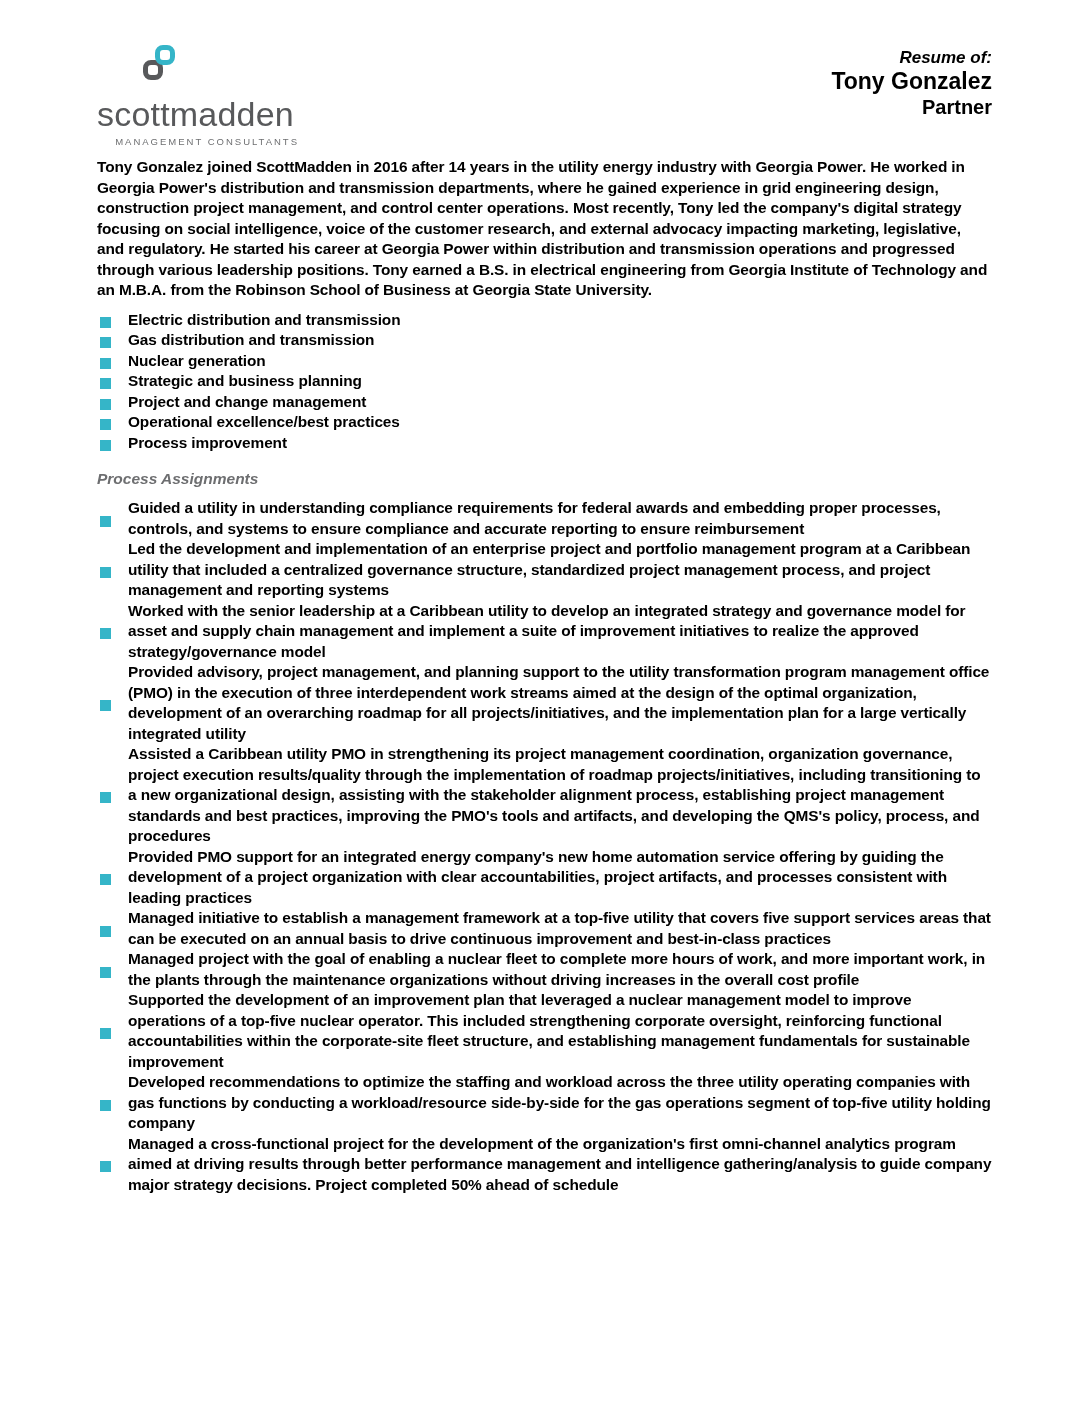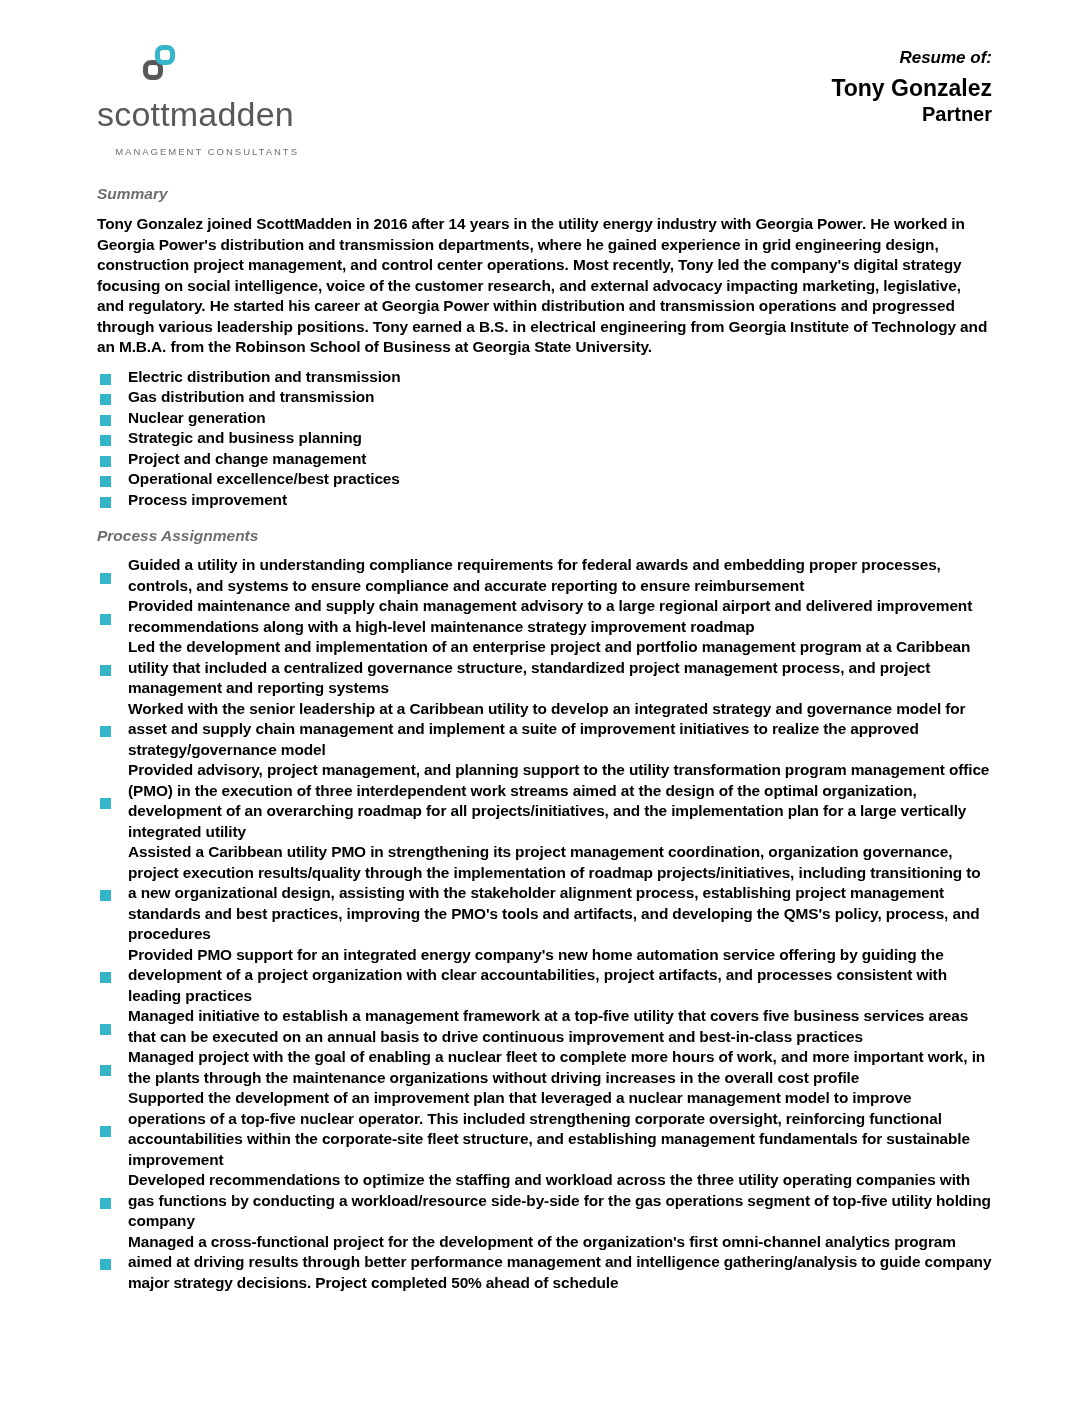--- a/index.html
+++ b/index.html
@@ -25,26 +25,26 @@
   .logo{display:block;}
   .logo-mark{position:relative;height:47px;width:220px;}
   .sq{position:absolute;width:20px;height:20px;border-radius:8px;}
   .sq-gray{left:46px;top:15px;border:5px solid var(--logo-gray);z-index:1;}
   .sq-teal{left:58px;top:0;border:5px solid var(--accent-teal);z-index:2;}
   .logo-wordmark{
     margin-top:6px;font-size:34px;line-height:32px;
     color:var(--logo-gray);letter-spacing:0.2px;
   }
   .logo-tagline{
-    margin-top:16px;width:202px;text-align:right;
+    margin-top:6px;width:202px;text-align:right;
     font-size:9.5px;letter-spacing:2px;color:#6E6F71;
   }
   .header-right{text-align:right;margin-top:3px;}
   .resume-of{font-size:17px;font-weight:bold;font-style:italic;line-height:20px;}
-  .person-name{font-size:23px;font-weight:bold;line-height:25px;margin-top:8px;text-align:center;}
+  .person-name{font-size:23px;font-weight:bold;line-height:25px;margin-top:1px;text-align:center;}
   .person-title{font-size:20px;font-weight:bold;line-height:22px;margin-top:2px;}
   
   .section-heading{
     font-size:15.5px;font-weight:bold;font-style:italic;
     color:var(--heading-gray);line-height:20px;
   }
   .h-summary{margin-top:27px;}
   .h-gap{margin-top:16px;}
   .body-copy{
     margin-top:10px;
@@ -78,21 +78,20 @@
       <div class="logo-wordmark">scottmadden</div>
       <div class="logo-tagline">MANAGEMENT CONSULTANTS</div>
     </div>
     <div class="header-right">
       <div class="resume-of">Resume of:</div>
       <div class="person-name">Tony Gonzalez</div>
       <div class="person-title">Partner</div>
     </div>
   </div>
 
-  <div class="section-heading h-summary">Summary</div>
   <div class="body-copy">Tony Gonzalez joined ScottMadden in 2016 after 14 years in the utility energy industry with Georgia Power. He worked in Georgia Power's distribution and transmission departments, where he gained experience in grid engineering design, construction project management, and control center operations. Most recently, Tony led the company's digital strategy focusing on social intelligence, voice of the customer research, and external advocacy impacting marketing, legislative, and regulatory. He started his career at Georgia Power within distribution and transmission operations and progressed through various leadership positions. Tony earned a B.S. in electrical engineering from Georgia Institute of Technology and an M.B.A. from the Robinson School of Business at Georgia State University.</div>
 
   <ul class="bullet-list">
       <li>
         <span class="bullet"></span>
         <span class="li-text">Electric distribution and transmission</span>
       </li>
       <li>
         <span class="bullet"></span>
         <span class="li-text">Gas distribution and transmission</span>
@@ -120,45 +119,41 @@
     </ul>
 
   <div class="section-heading h-gap">Process Assignments</div>
   <ul class="bullet-list">
       <li>
         <span class="bullet"></span>
         <span class="li-text">Guided a utility in understanding compliance requirements for federal awards and embedding proper processes, controls, and systems to ensure compliance and accurate reporting to ensure reimbursement</span>
       </li>
       <li>
         <span class="bullet"></span>
-        <span class="li-text">Provided maintenance and supply chain management advisory to a large regional airport and delivered improvement recommendations along with a high-level maintenance strategy improvement roadmap</span>
-      </li>
-      <li>
-        <span class="bullet"></span>
         <span class="li-text">Led the development and implementation of an enterprise project and portfolio management program at a Caribbean utility that included a centralized governance structure, standardized project management process, and project management and reporting systems</span>
       </li>
       <li>
         <span class="bullet"></span>
         <span class="li-text">Worked with the senior leadership at a Caribbean utility to develop an integrated strategy and governance model for asset and supply chain management and implement a suite of improvement initiatives to realize the approved strategy/governance model</span>
       </li>
       <li>
         <span class="bullet"></span>
         <span class="li-text">Provided advisory, project management, and planning support to the utility transformation program management office (PMO) in the execution of three interdependent work streams aimed at the design of the optimal organization, development of an overarching roadmap for all projects/initiatives, and the implementation plan for a large vertically integrated utility</span>
       </li>
       <li>
         <span class="bullet"></span>
         <span class="li-text">Assisted a Caribbean utility PMO in strengthening its project management coordination, organization governance, project execution results/quality through the implementation of roadmap projects/initiatives, including transitioning to a new organizational design, assisting with the stakeholder alignment process, establishing project management standards and best practices, improving the PMO's tools and artifacts, and developing the QMS's policy, process, and procedures</span>
       </li>
       <li>
         <span class="bullet"></span>
         <span class="li-text">Provided PMO support for an integrated energy company's new home automation service offering by guiding the development of a project organization with clear accountabilities, project artifacts, and processes consistent with leading practices</span>
       </li>
       <li>
         <span class="bullet"></span>
-        <span class="li-text">Managed initiative to establish a management framework at a top-five utility that covers five business services areas that can be executed on an annual basis to drive continuous improvement and best-in-class practices</span>
+        <span class="li-text">Managed initiative to establish a management framework at a top-five utility that covers five support services areas that can be executed on an annual basis to drive continuous improvement and best-in-class practices</span>
       </li>
       <li>
         <span class="bullet"></span>
         <span class="li-text">Managed project with the goal of enabling a nuclear fleet to complete more hours of work, and more important work, in the plants through the maintenance organizations without driving increases in the overall cost profile</span>
       </li>
       <li>
         <span class="bullet"></span>
         <span class="li-text">Supported the development of an improvement plan that leveraged a nuclear management model to improve operations of a top-five nuclear operator. This included strengthening corporate oversight, reinforcing functional accountabilities within the corporate-site fleet structure, and establishing management fundamentals for sustainable improvement</span>
       </li>
       <li>

